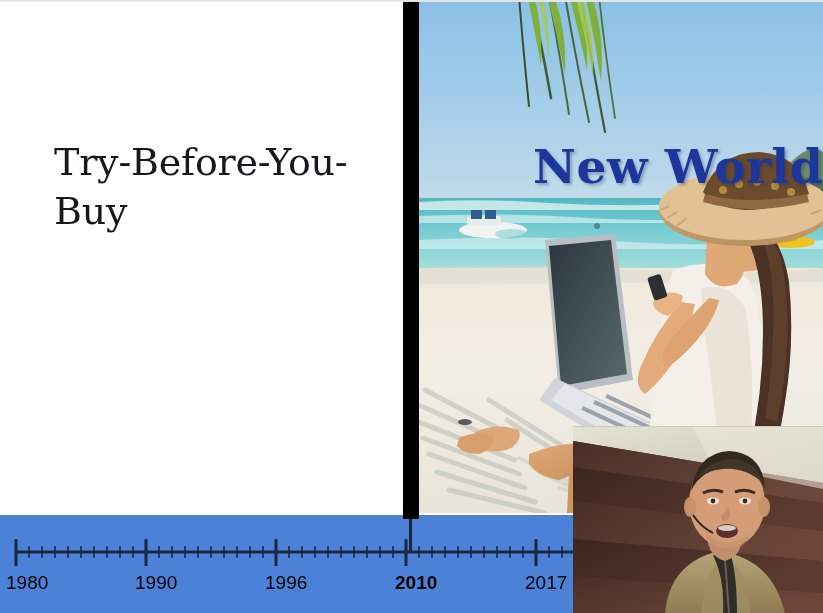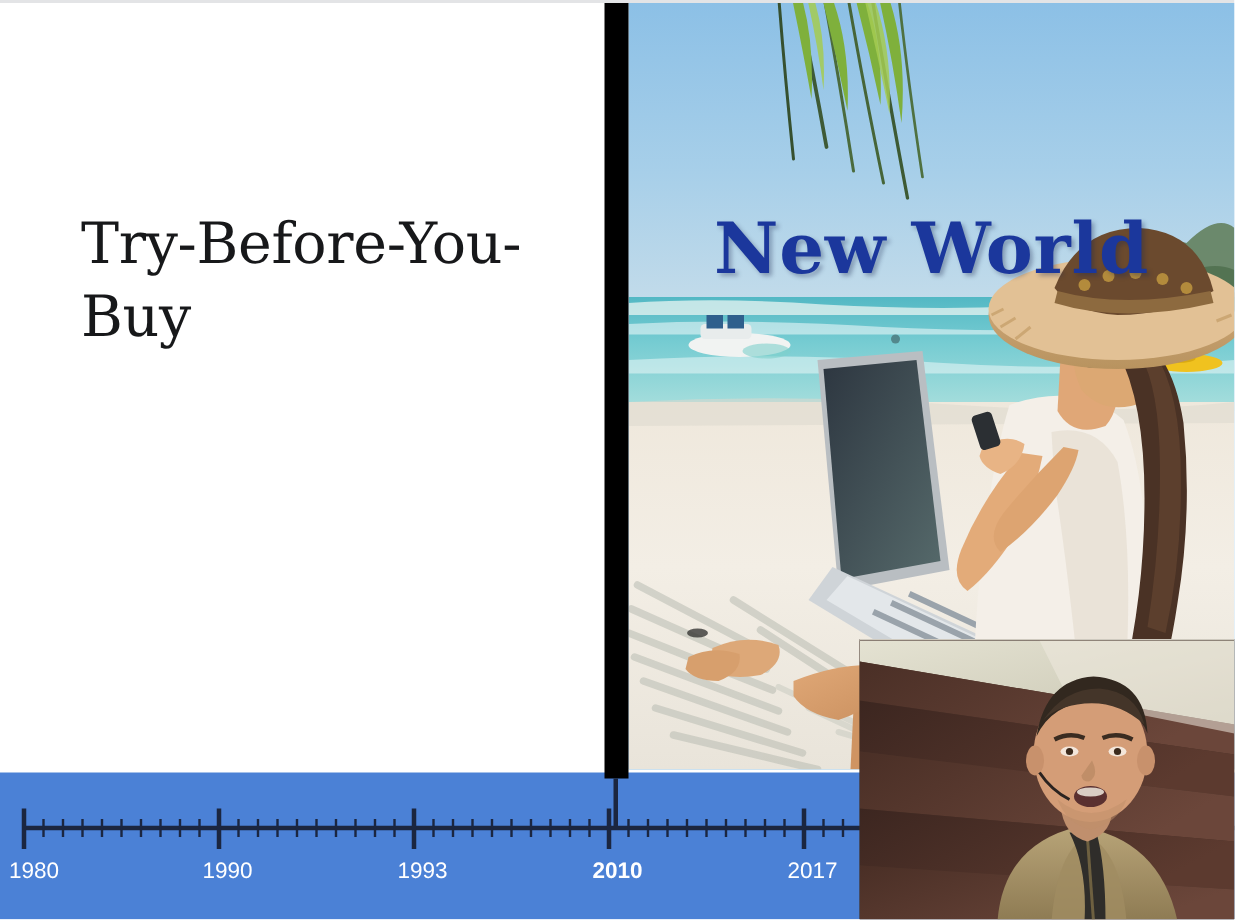--- a/index.html
+++ b/index.html
@@ -83,21 +83,21 @@
     overflow: hidden;
     background: #8fc3e8;
   }
   .photo-svg { display: block; width: 404px; height: 511px; }
 
   .overlay-title {
     position: absolute;
     left: 0;
     top: 137px;
     width: 404px;
-    text-align: center;
+    text-align: right;
     font-family: "DejaVu Serif", "Liberation Serif", serif;
     font-weight: 700;
     font-size: 47px;
     letter-spacing: 0.5px;
     color: #1b379c;
     text-shadow: 2px 2px 3px rgba(30,40,80,0.35);
     z-index: 12;
     pointer-events: none;
   }
 
@@ -108,22 +108,22 @@
     top: 515px;
     width: 823px;
     height: 98px;
     background: #4b81d6;
     z-index: 15;
   }
   .timeline-svg { display: block; width: 823px; height: 98px; }
   .tl-label {
     position: absolute;
     font-family: "Liberation Sans", sans-serif;
-    font-size: 15px;
-    color: #ffffff;
+    font-size: 19px;
+    color: #000000;
     white-space: nowrap;
     z-index: 17;
   }
 
   
   .webcam {
     position: absolute;
     left: 573px;
     top: 426px;
     width: 250px;
@@ -366,21 +366,21 @@
         <line x1="16" y1="24" x2="16" y2="51"></line>
         <line x1="146" y1="24" x2="146" y2="51"></line>
         <line x1="276" y1="24" x2="276" y2="51"></line>
         <line x1="406" y1="24" x2="406" y2="51"></line>
         <line x1="536" y1="24" x2="536" y2="51"></line>
       </g>
     </svg>
 
     <div class="tl-label" style="left:6px;  top:57px;">1980</div>
     <div class="tl-label" style="left:135px;top:57px;text-align:center;">1990</div>
-    <div class="tl-label" style="left:265px;top:57px;">1993</div>
+    <div class="tl-label" style="left:265px;top:57px;">1996</div>
     <div class="tl-label" style="left:395px;top:57px;font-weight:bold;">2010</div>
     <div class="tl-label" style="left:525px;top:57px;">2017</div>
   </div>
 
   <div class="webcam">
     <svg class="webcam-svg" viewBox="0 0 250 187" preserveAspectRatio="none">
       <defs>
         <linearGradient id="wallTop" x1="0" y1="0" x2="1" y2="1">
           <stop offset="0%" stop-color="#e4e2d2"></stop>
           <stop offset="100%" stop-color="#c9c6b2"></stop>

